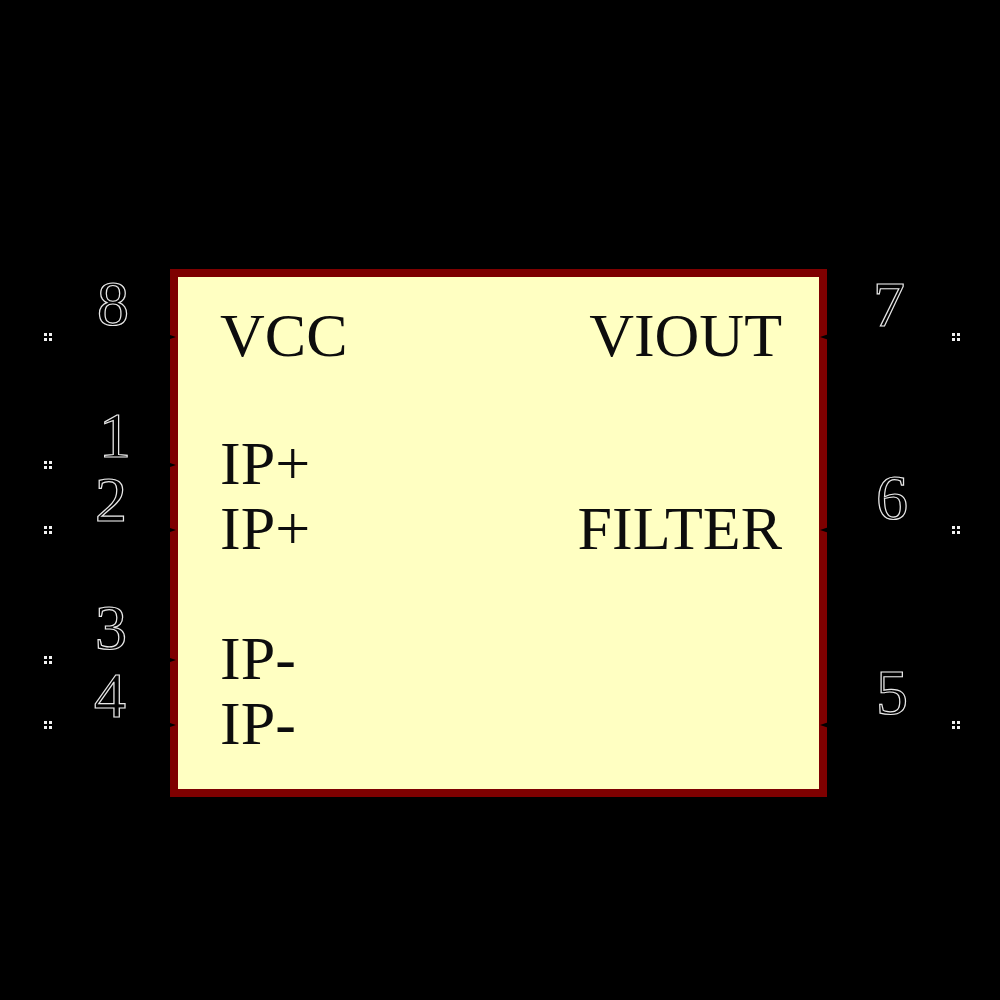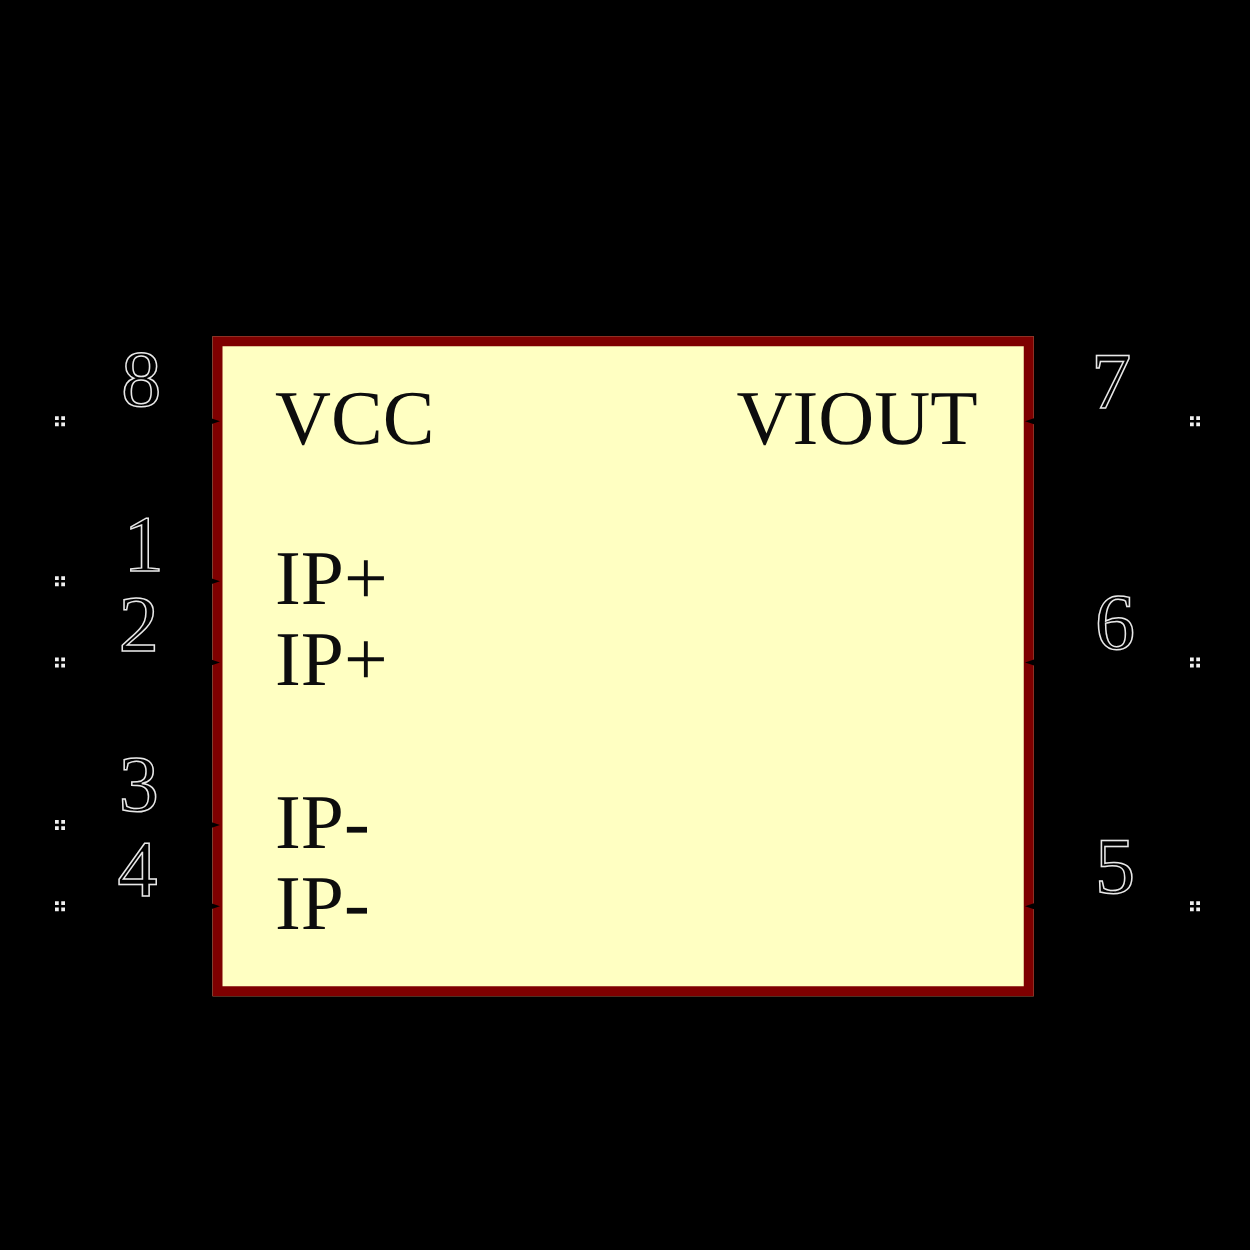--- a/index.html
+++ b/index.html
@@ -41,20 +41,21 @@
 
   <div class="body-box"></div>
 
   <div class="pin-label left" style="top:304px">VCC</div>
   <div class="pin-label left" style="top:432px">IP+</div>
   <div class="pin-label left" style="top:497px">IP+</div>
   <div class="pin-label left" style="top:627px">IP-</div>
   <div class="pin-label left" style="top:692px">IP-</div>
 
   <div class="pin-label right" style="top:304px">VIOUT</div>
+  <div class="pin-label right" style="top:497px">FILTER</div>
 
   <div class="arrow left" style="top:331px"></div>
   <div class="arrow left" style="top:459px"></div>
   <div class="arrow left" style="top:524px"></div>
   <div class="arrow left" style="top:654px"></div>
   <div class="arrow left" style="top:719px"></div>
   <div class="arrow right" style="top:331px"></div>
   <div class="arrow right" style="top:524px"></div>
   <div class="arrow right" style="top:719px"></div>
 

